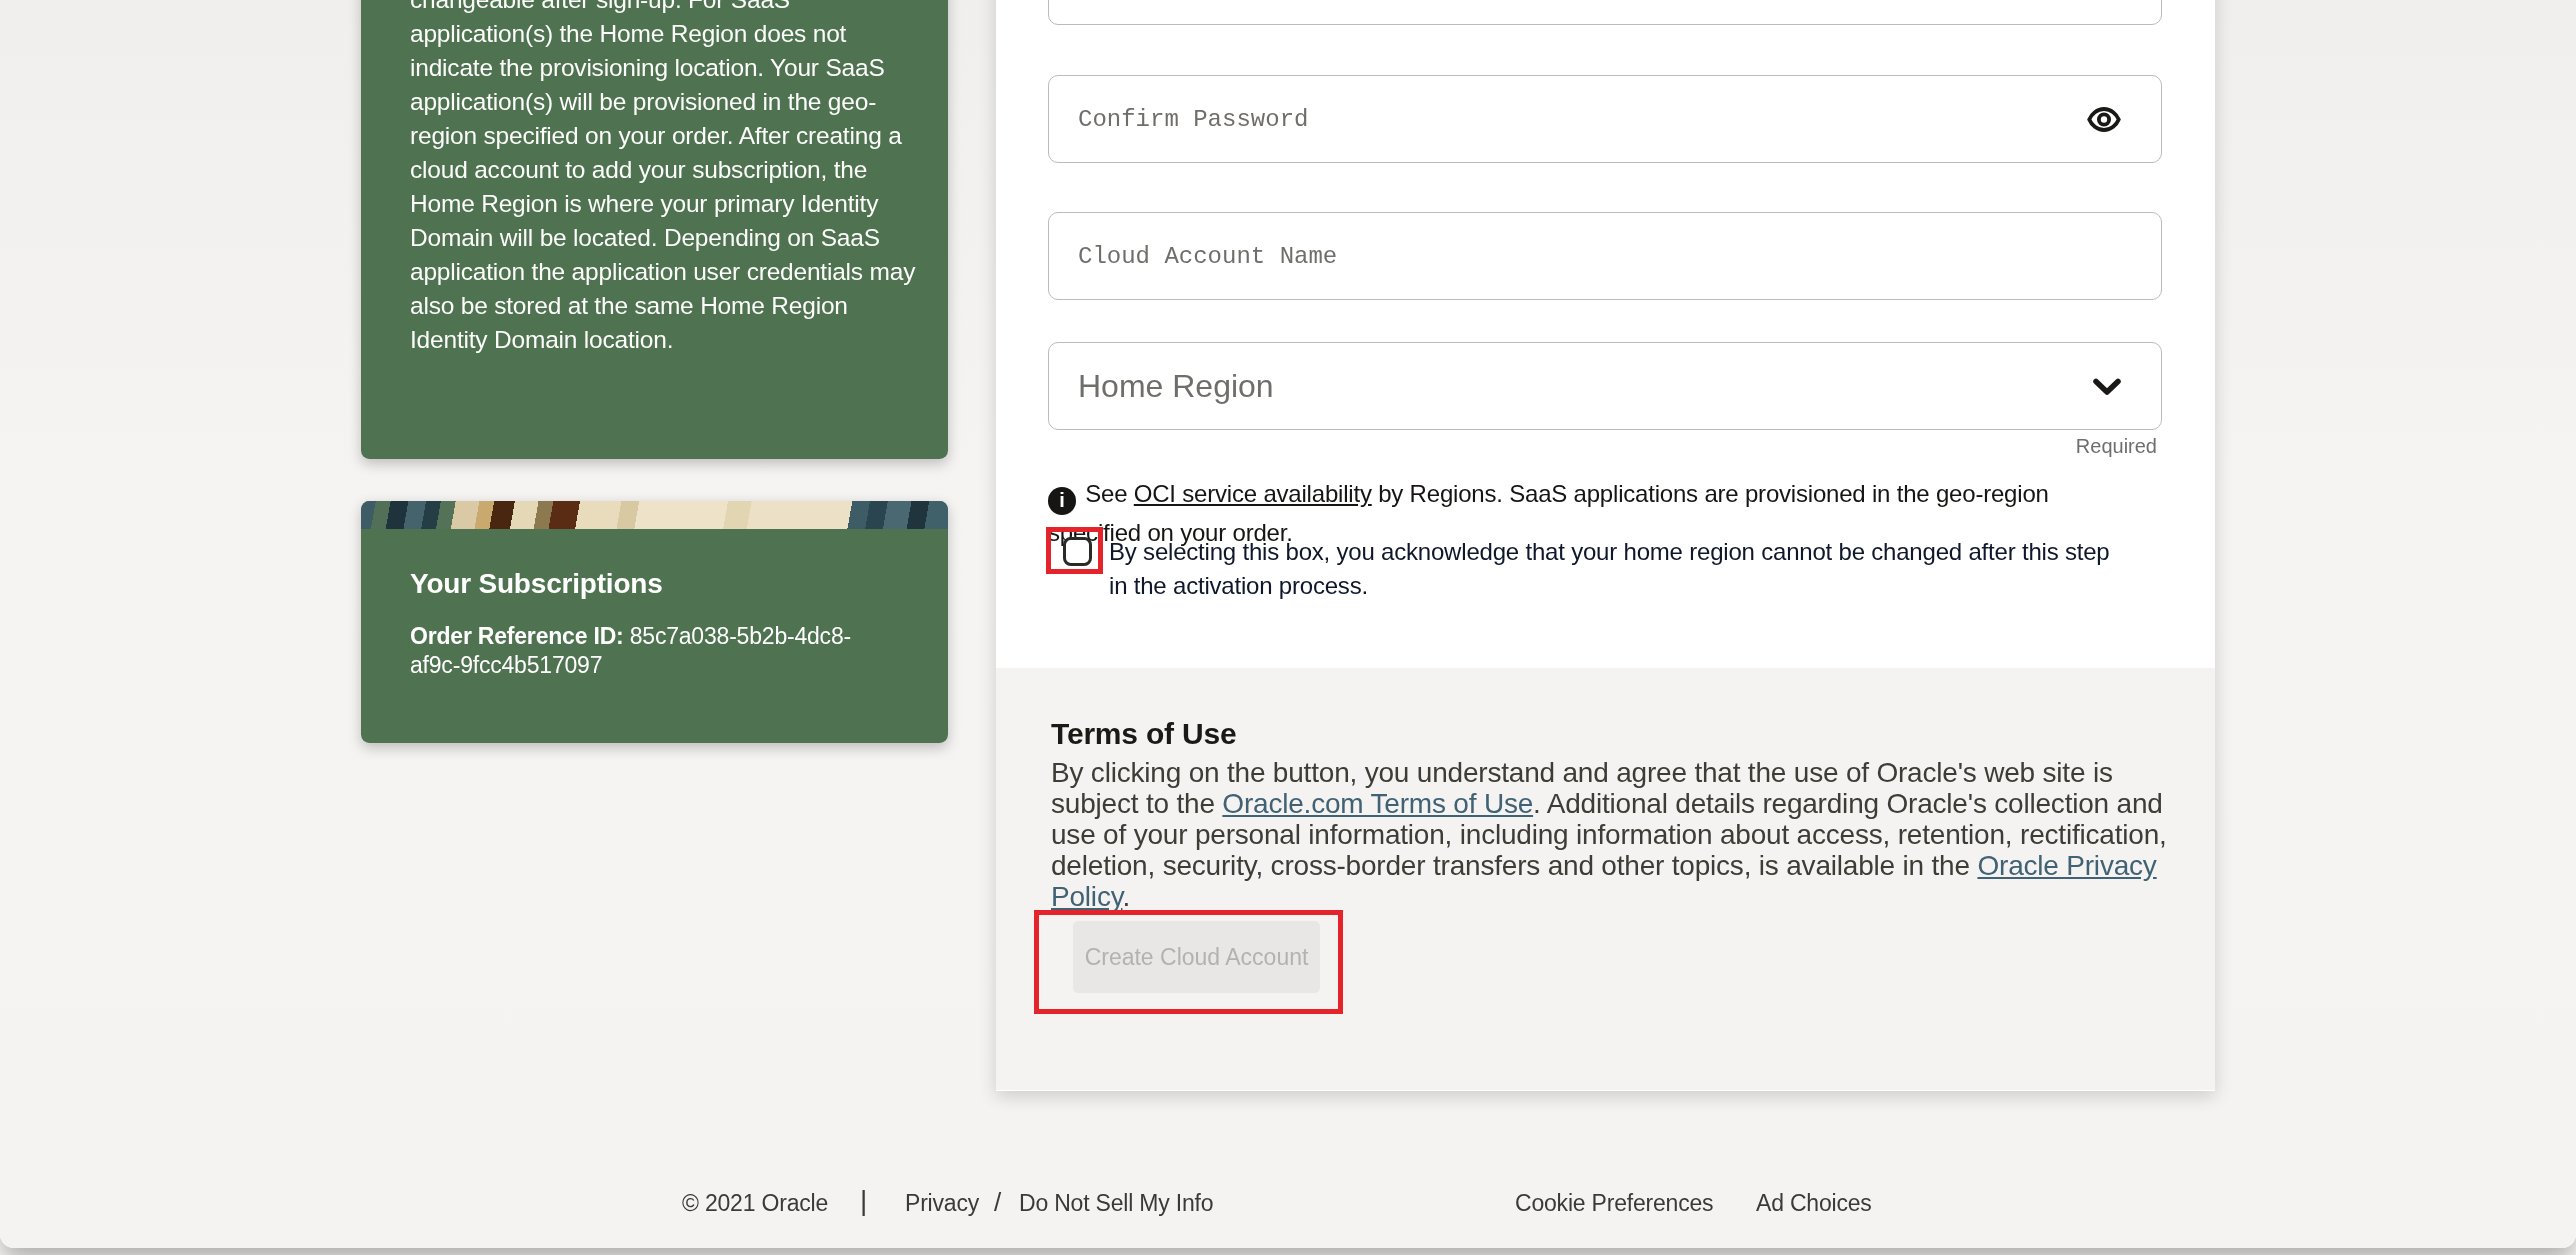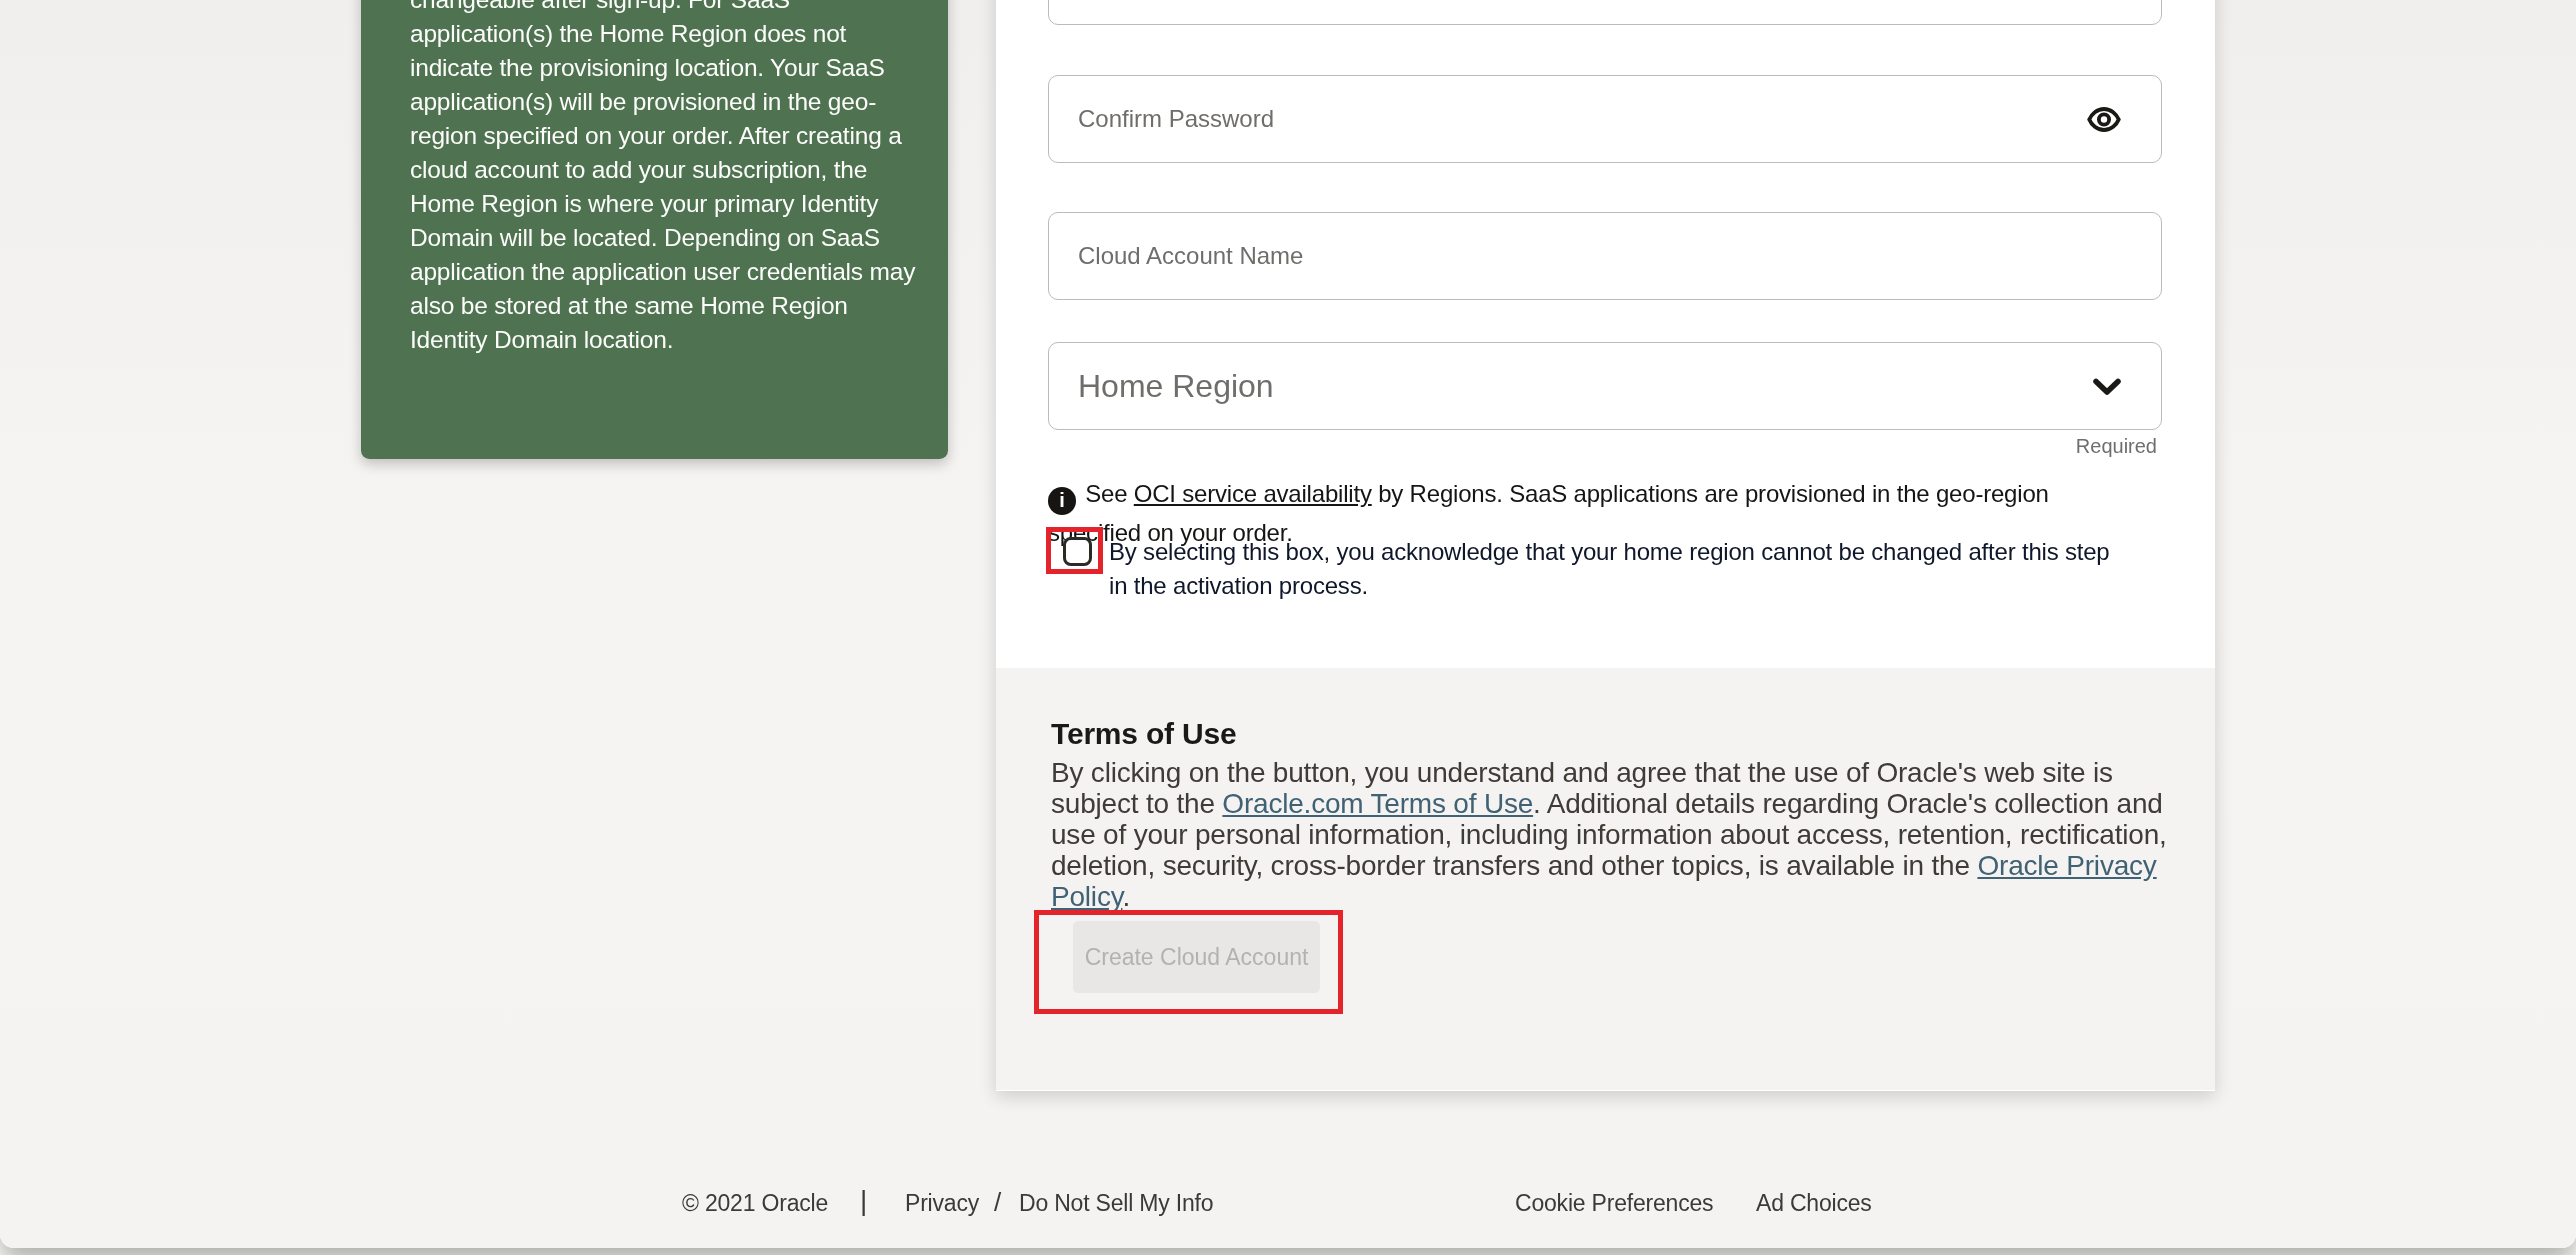--- a/index.html
+++ b/index.html
@@ -55,21 +55,21 @@
     position: absolute; left: 996px; top: -77px; width: 1219px; height: 1168px;
     background: #ffffff;
     box-shadow: 0 6.1px 17px rgba(0,0,0,.16);
   }
   .field {
     position: absolute; left: 52px; width: 1114px; height: 88px;
     background: #ffffff; border: 1.5px solid #bdbbb8; border-radius: 10px;
   }
   .field input {
     width: 100%; height: 100%; border: none; outline: none; background: transparent;
-    padding: 0 84px 0 29px; font-family: Liberation Sans, sans-serif; font-size: 24px; color: #403e3b;
+    padding: 0 84px 0 29px; font-family: Liberation Mono, monospace; font-size: 24px; color: #403e3b;
   }
   .field input::placeholder { color: #706e6b; opacity: 1; }
   .field-top    { top: 14px; }
   .field-cpw    { top: 152px; }
   .field-acct   { top: 289px; }
   .field-region { top: 419px; cursor: pointer; }
   .region-placeholder {
     position: absolute; left: 29px; top: 0; height: 100%;
     display: flex; align-items: center; font-size: 32px; color: #706e6b;
   }
@@ -141,20 +141,25 @@
 </style>
 </head>
 <body>
 
 <div class="page-card">
 
   <aside class="green-panel panel-info">
     <p class="panel-text">changeable after sign-up. For SaaS application(s) the Home Region does not indicate the provisioning location. Your SaaS application(s) will be provisioned in the geo-region specified on your order. After creating a cloud account to add your subscription, the Home Region is where your primary Identity Domain will be located. Depending on SaaS application the application user credentials may also be stored at the same Home Region Identity Domain location.</p>
   </aside>
 
+  <aside class="green-panel panel-subs">
+    <div class="subs-strip"></div>
+    <h2 class="subs-title">Your Subscriptions</h2>
+    <p class="subs-order"><b>Order Reference ID:</b> <span>85c7a038-5b2b-4dc8-af9c-9fcc4b517097</span></p>
+  </aside>
 
   <section class="form-panel">
 
     <div class="field field-top">
       <input type="password" style="">
     </div>
 
     <div class="field field-cpw">
       <input type="password" placeholder="Confirm Password" style="">
       <svg class="eye-icon" viewBox="0 0 24 20">

